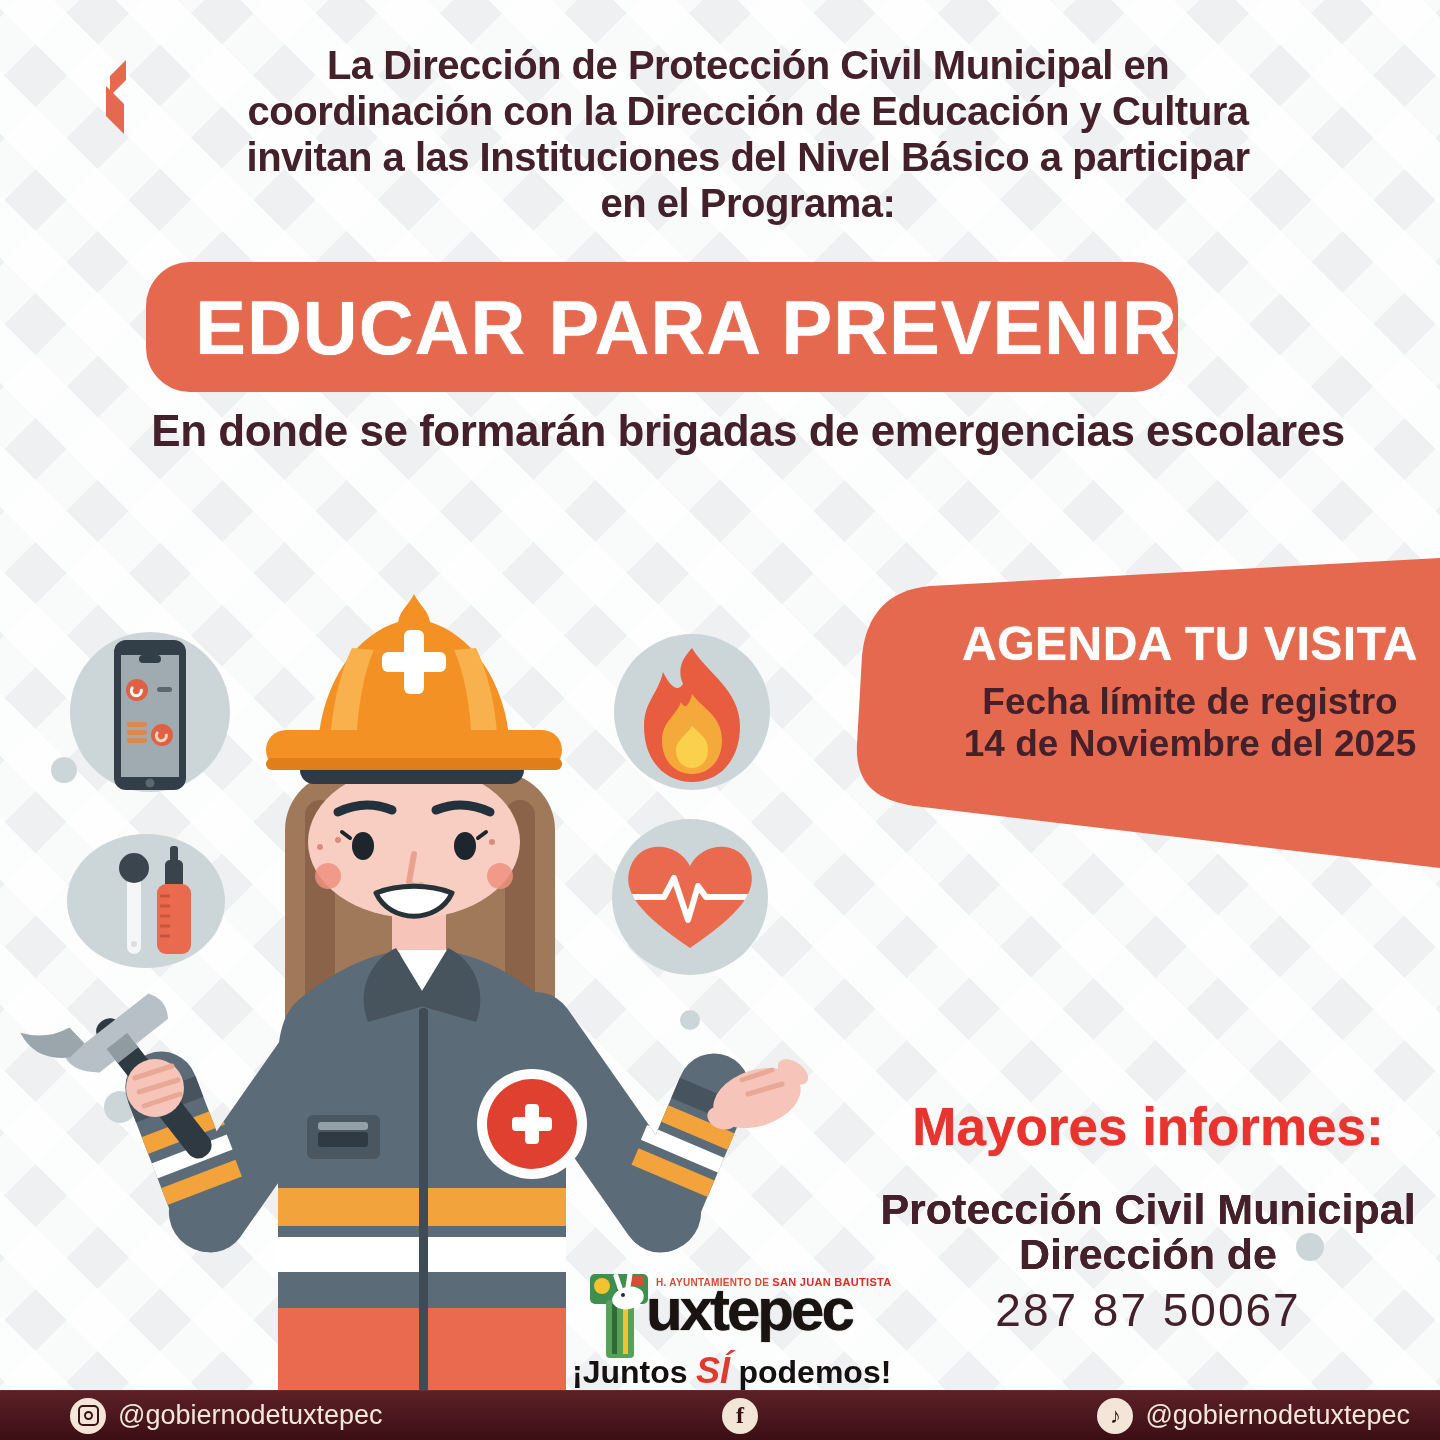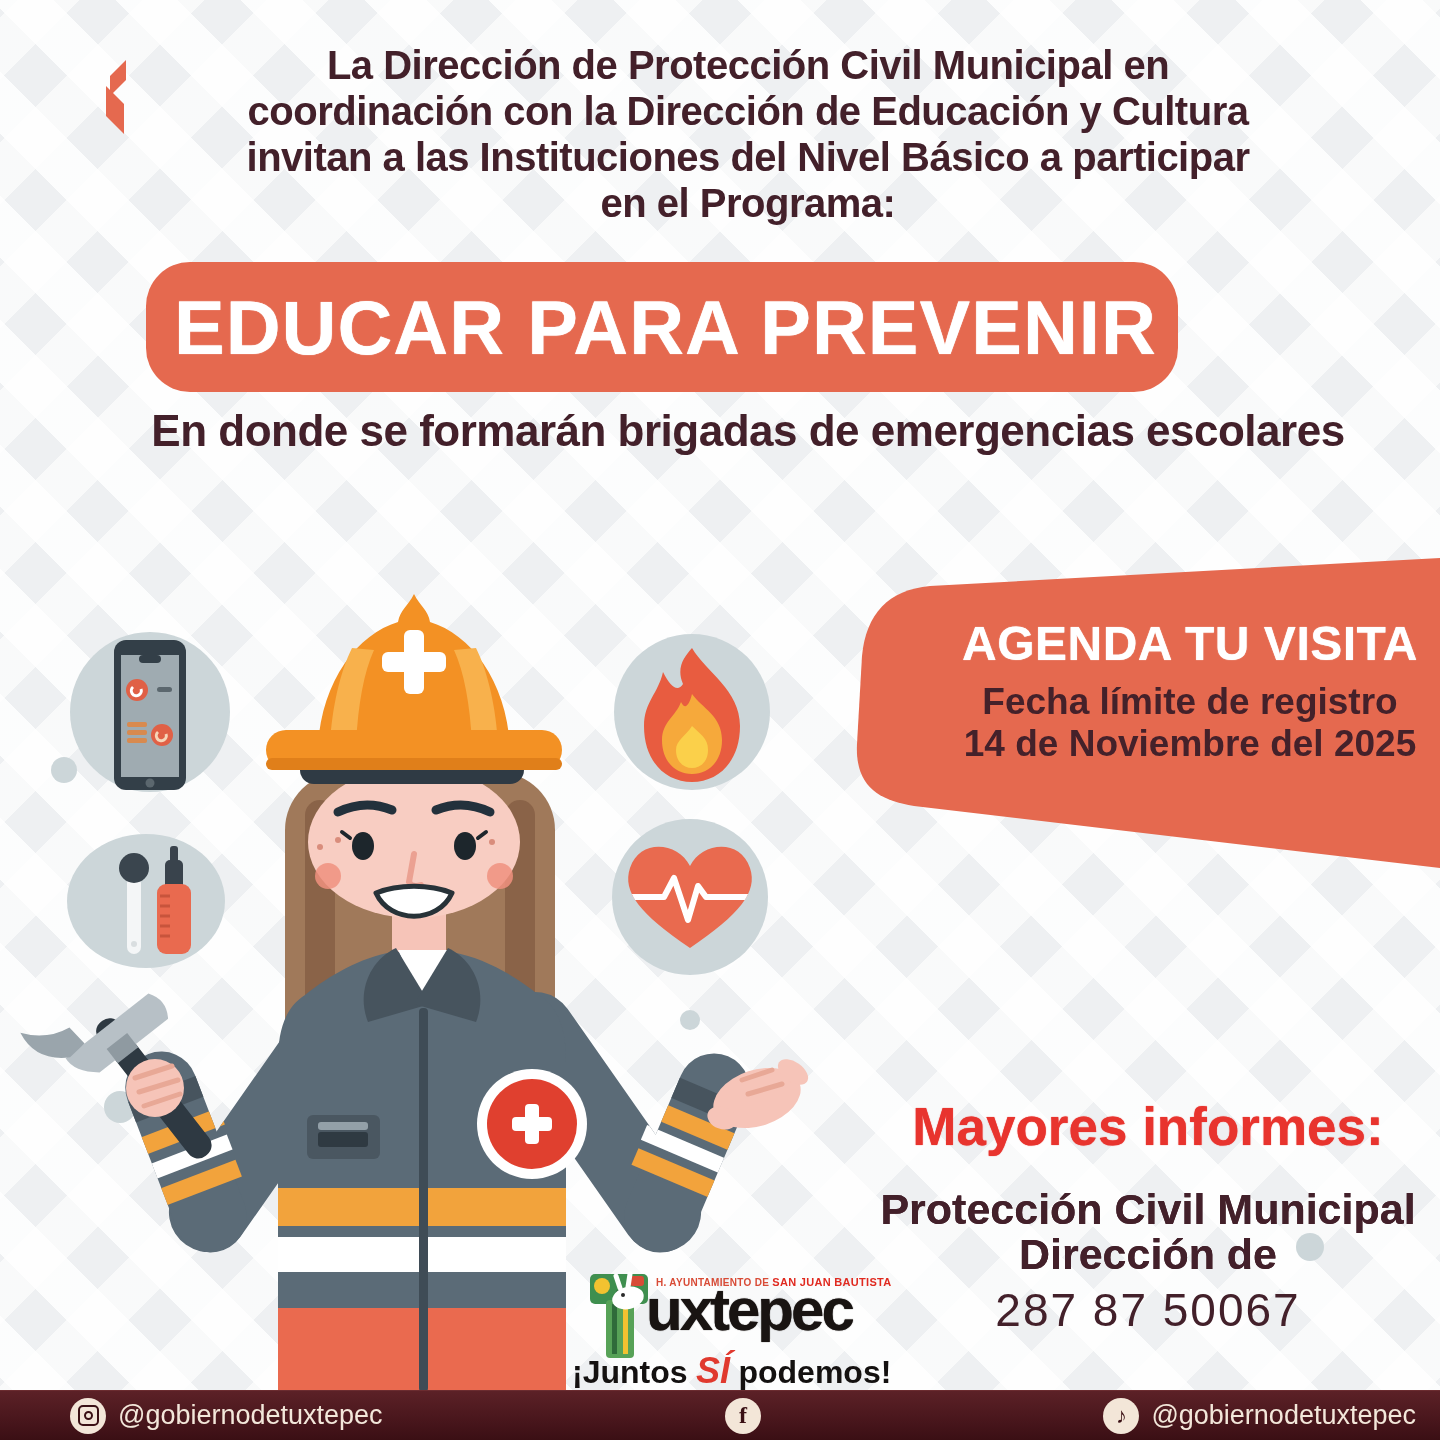--- a/index.html
+++ b/index.html
@@ -9,21 +9,21 @@
     background-color:#eef0f2;
     background-image:
       repeating-linear-gradient(45deg, rgba(255,255,255,0) 0 44px, rgba(255,255,255,.85) 44px 88px),
       repeating-linear-gradient(-45deg, rgba(255,255,255,0) 0 44px, rgba(255,255,255,.65) 44px 88px);
     overflow:hidden;}
   .illustration{position:absolute;left:0;top:0;z-index:1;}
   .txt{position:absolute;z-index:2;padding-left:28px;}
   .intro{left:0;top:42px;width:1440px;text-align:center;
     font-size:40px;line-height:46px;font-weight:bold;letter-spacing:-.5px;color:#43202a;}
   .banner{left:146px;top:262px;width:1004px;height:130px;background:#e5694f;
-    border-radius:44px;display:flex;align-items:center;justify-content:flex-start;}
+    border-radius:44px;display:flex;align-items:center;justify-content:flex-end;}
   .banner-title{color:#ffffff;font-size:76px;font-weight:bold;letter-spacing:1px;
     text-shadow:0 0 1px #fff;}
   .subtitle{left:0;top:406px;width:1440px;text-align:center;
     font-size:44px;font-weight:bold;color:#43202a;letter-spacing:-.5px;}
   .agenda{left:884px;top:616px;width:556px;text-align:center;}
   .agenda-title{color:#ffffff;font-size:48px;font-weight:bold;letter-spacing:.5px;
     text-shadow:0 0 1px #fff;margin-bottom:10px;}
   .agenda-line{color:#44212a;font-size:37px;line-height:42px;font-weight:bold;}
   .contact{left:810px;top:1096px;width:620px;text-align:center;}
   .contact-heading{color:#e8342e;font-size:53px;font-weight:bold;text-shadow:0 0 1px #e8342e;
@@ -40,21 +40,21 @@
   .logo-name{position:absolute;left:74px;top:13px;color:#191412;font-size:60px;
     font-weight:bold;letter-spacing:-3px;text-shadow:0 0 1px #191412;}
   .logo-slogan{position:absolute;left:0px;top:88px;width:300px;text-align:center;white-space:nowrap;}
   .logo-slogan .w{color:#141110;font-size:32px;font-weight:bold;}
   .logo-slogan .si{color:#e0392e;font-size:36px;font-weight:bold;font-style:italic;
     padding:0 4px;}
   .footer{position:absolute;left:0;bottom:0;width:1440px;height:50px;z-index:3;
     background:linear-gradient(#5c2127,#45141a 70%,#3a0f14);
     border-top:1px solid #6b2c30;
     display:flex;align-items:center;justify-content:space-between;
-    padding:0 24px 0 70px;box-sizing:border-box;}
+    padding:0 30px 0 70px;box-sizing:border-box;}
   .social{display:flex;align-items:center;gap:12px;color:#f3e7da;font-size:27px;}
   .social-icon{width:36px;height:36px;border-radius:50%;background:#f3e6d8;
     display:flex;align-items:center;justify-content:center;flex:0 0 auto;}
   .ig-glyph{width:17px;height:17px;border:2.5px solid #3a1014;border-radius:5px;position:relative;}
   .ig-glyph::after{content:"";position:absolute;left:4px;top:4px;width:5px;height:5px;
     border:2.5px solid #3a1014;border-radius:50%;}
   .fb-glyph{color:#3a1014;font-size:24px;font-weight:bold;font-family:"Liberation Serif",serif;}
   .tt-glyph{color:#3a1014;font-size:22px;font-weight:bold;}
 </style>
 </head>

